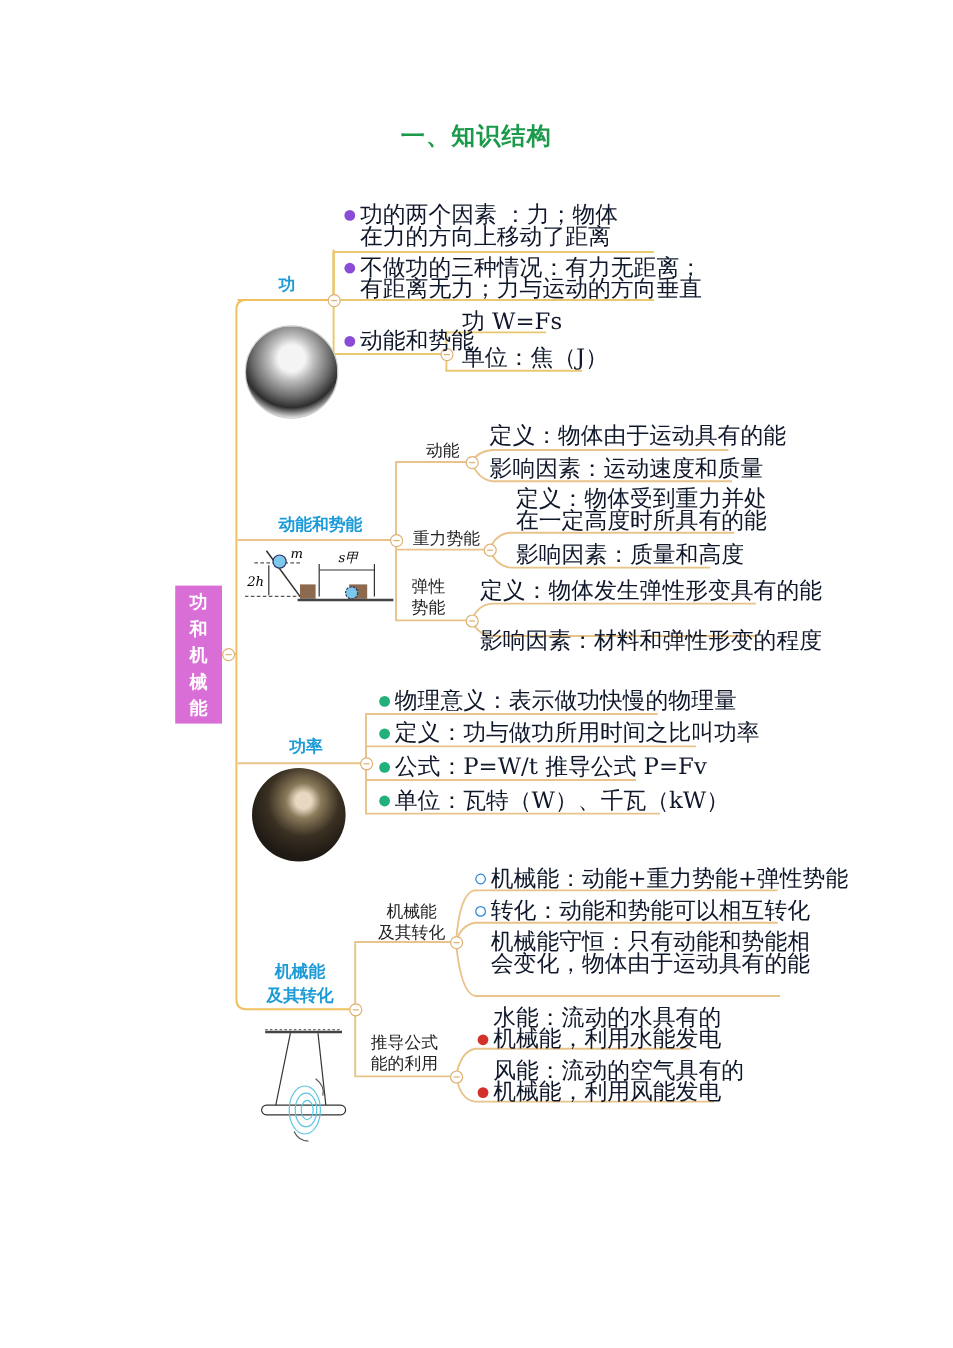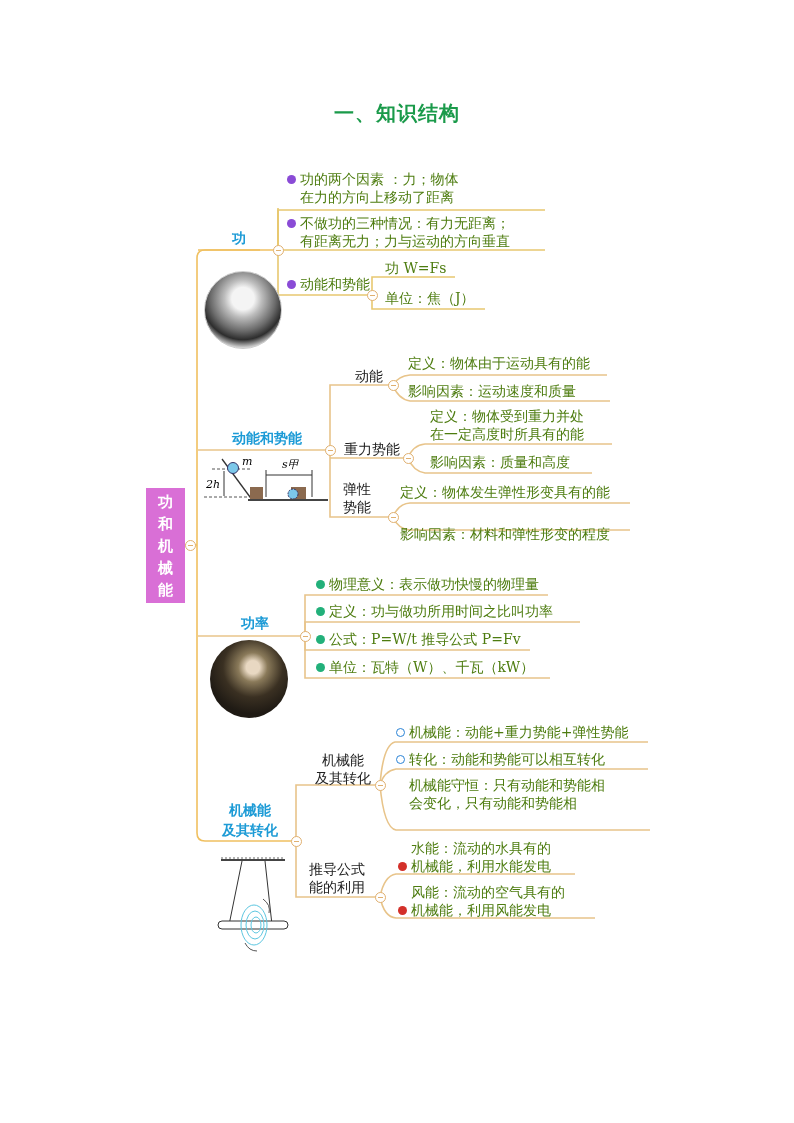--- a/index.html
+++ b/index.html
@@ -1,21 +1,21 @@
 <!DOCTYPE html>
 <html><head>
 <meta charset="utf-8">
 <style>
   html,body{margin:0;padding:0;background:#ffffff;}
   body{width:794px;height:1123px;position:relative;overflow:hidden;font-family:"DejaVu Serif","Liberation Serif",serif;color:#222;}
   .abs{position:absolute;}
   .title{left:0;width:794px;top:100px;text-align:center;font-family:"DejaVu Sans","Liberation Sans",sans-serif;font-weight:bold;font-size:20px;color:#1a9a4a;letter-spacing:1px;}
   .root{left:146px;top:488px;width:39px;height:115px;background:#d96fd6;color:#fff;font-family:"DejaVu Sans","Liberation Sans",sans-serif;font-weight:bold;font-size:15px;display:flex;flex-direction:column;align-items:center;justify-content:center;line-height:22px;}
   .branch{font-family:"DejaVu Sans","Liberation Sans",sans-serif;font-weight:bold;font-size:14px;color:#1d9bd6;text-align:center;line-height:20px;}
-  .leaf{font-size:14px;line-height:18px;white-space:nowrap;color:#4d7c0f;}
+  .leaf{font-size:19px;line-height:18px;white-space:nowrap;color:#0f172a;}
   .sub{font-size:14px;line-height:18px;white-space:nowrap;color:#222;text-align:center;}
   .ico{display:inline-block;width:9px;height:9px;border-radius:50%;vertical-align:middle;margin-right:4px;position:relative;top:-1px;}
   .ico-purple{background:#8a4bd6;}
   .ico-green{background:#22b07a;}
   .ico-blue{background:#fff;border:1.5px solid #2a83d6;width:7px;height:7px;}
   .ico-red{background:#d3302a;}
   .collapse{width:9px;height:9px;border:1px solid #e0b070;border-radius:50%;background:#fff;}
   .collapse::after{content:"";position:absolute;left:2px;right:2px;top:4px;height:1px;background:#e0b070;}
   .portrait{border-radius:50%;overflow:hidden;}
 </style>
@@ -166,21 +166,21 @@
 </svg>
 
 <div class="abs sub" style="left:315px;top:751px;">
   <div>机械能</div>
   <div>及其转化</div>
 </div>
 <div class="abs leaf" style="left:396px;top:723px;"><span class="ico ico-blue"></span><span>机械能：动能+重力势能+弹性势能</span></div>
 <div class="abs leaf" style="left:396px;top:750px;"><span class="ico ico-blue"></span><span>转化：动能和势能可以相互转化</span></div>
 <div class="abs leaf" style="left:396px;top:776px;">
   <div style="padding-left:13px;">机械能守恒：只有动能和势能相</div>
-  <div style="padding-left:13px;">会变化，只有动能和势能相</div>
+  <div style="padding-left:13px;">会变化，物体由于运动具有的能</div>
 </div>
 
 <div class="abs sub" style="left:309px;top:860px;">
   <div>推导公式</div>
   <div>能的利用</div>
 </div>
 <div class="abs leaf" style="left:398px;top:839px;">
   <div style="padding-left:13px;">水能：流动的水具有的</div>
   <div><span class="ico ico-red"></span><span>机械能，利用水能发电</span></div>
 </div>

